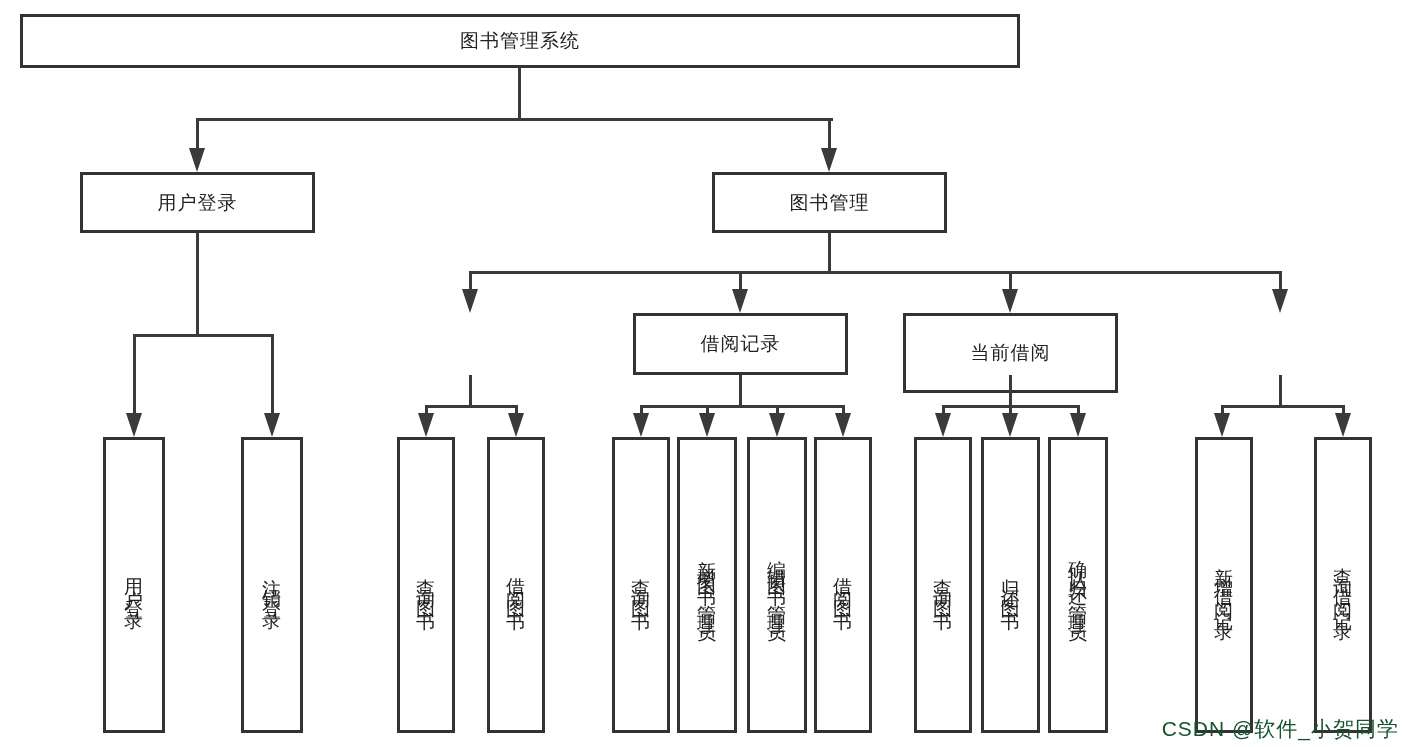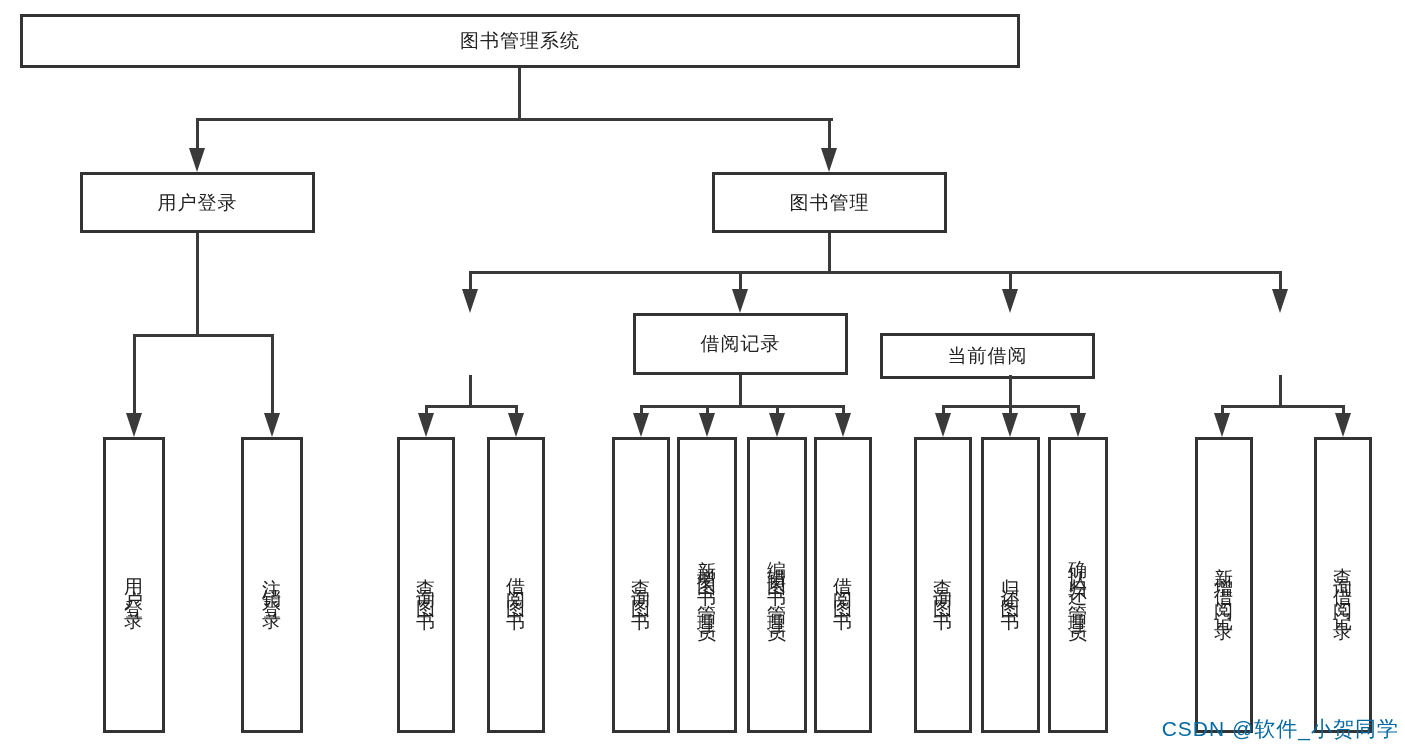--- a/index.html
+++ b/index.html
@@ -48,21 +48,21 @@
     width:0; height:0;
     border-left:8px solid transparent;
     border-right:8px solid transparent;
     border-top:24px solid #3a3a3a;
   }
   .watermark {
     position:absolute;
     right:6px;
     bottom:4px;
     font-size:21px;
-    color:#0369a1;
+    color:#14532d;
     letter-spacing:1px;
     white-space:nowrap;
   }
 </style>
 </head>
 <body>
 
 <div class="canvas">
 
   <div class="box" style="left:20px; top:14px; width:1000px; height:54px;">
@@ -97,21 +97,21 @@
   <div class="line" style="left:739px; top:271px; width:3px; height:20px;"></div>
   <div class="arrow" style="left:732px; top:289px;"></div>
   <div class="line" style="left:1009px; top:271px; width:3px; height:20px;"></div>
   <div class="arrow" style="left:1002px; top:289px;"></div>
   <div class="line" style="left:1279px; top:271px; width:3px; height:20px;"></div>
   <div class="arrow" style="left:1272px; top:289px;"></div>
 
   <div class="box" style="left:633px; top:313px; width:215px; height:62px;">
     <span class="hlabel">借阅记录</span>
   </div>
-  <div class="box" style="left:880px; top:313px; width:215px; height:46px;margin-top:20px;">
+  <div class="box" style="left:903px; top:313px; width:215px; height:80px;">
     <span class="hlabel">当前借阅</span>
   </div>
 
   <div class="line" style="left:469px; top:375px; width:3px; height:32px;"></div>
   <div class="line" style="left:425px; top:405px; width:93px; height:3px;"></div>
   <div class="line" style="left:425px; top:405px; width:3px; height:12px;"></div>
   <div class="arrow" style="left:418px; top:413px;"></div>
   <div class="line" style="left:515px; top:405px; width:3px; height:12px;"></div>
   <div class="arrow" style="left:508px; top:413px;"></div>
 

